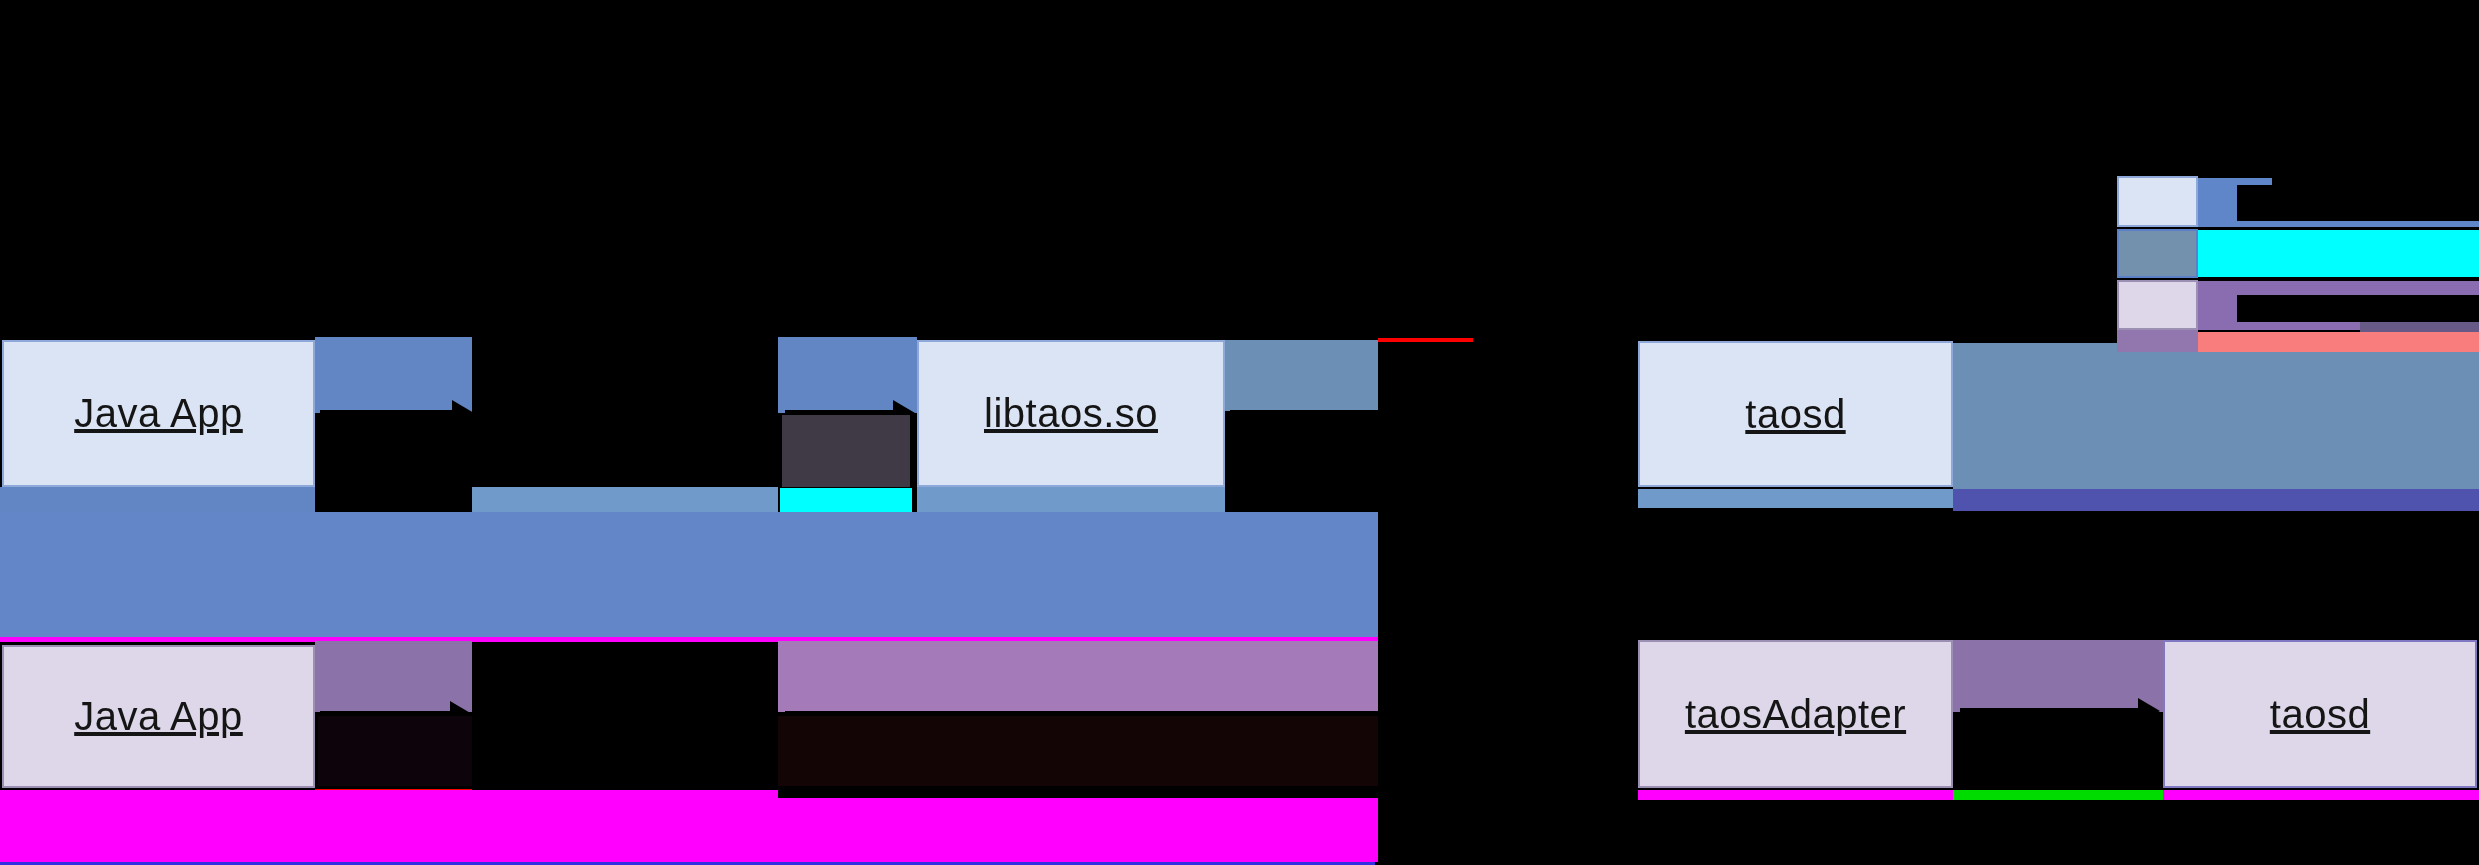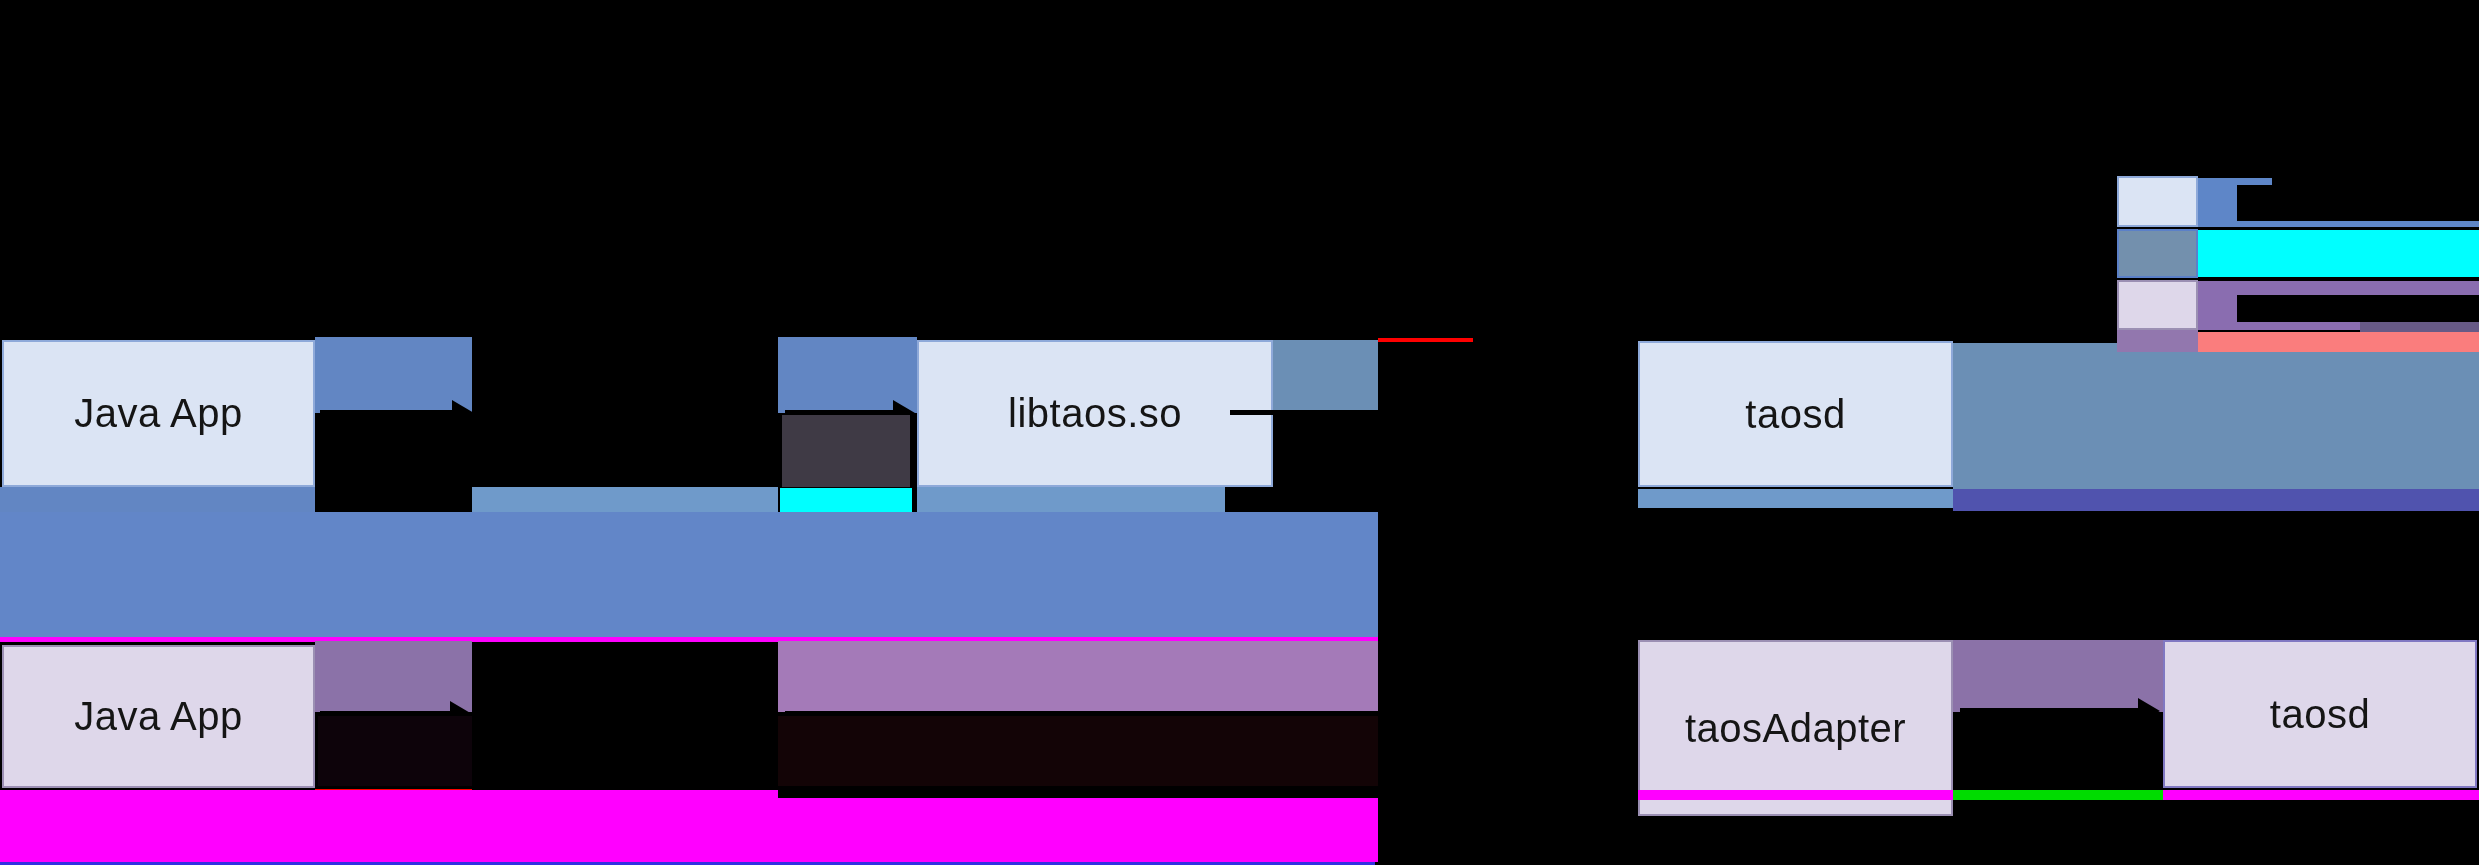--- a/index.html
+++ b/index.html
@@ -4,21 +4,21 @@
 <style>
   html,body{margin:0;padding:0;background:#000;}
   #canvas{
     position:relative;width:2479px;height:865px;overflow:hidden;
     background:var(--black);
     font-family:"Liberation Sans","DejaVu Sans",sans-serif;
   }
   .abs{position:absolute;}
   .box{
     position:absolute;display:flex;align-items:center;justify-content:center;
-    font-size:40px;color:#151515;letter-spacing:0.5px;box-sizing:border-box;
+    font-size:40px;color:#151515;letter-spacing:0.5px;box-sizing:border-box;text-decoration:underline;
   }
   .box-blue{background:var(--box-blue-fill);border:2px solid var(--box-blue-border);}
   .box-lav{background:var(--box-lav-fill);border:2px solid var(--box-lav-border);}
   .box-lav2{background:var(--box-lav-fill);border:2px solid var(--box-lav2-border);}
   .hline{position:absolute;background:var(--black);}
   .tri{
     position:absolute;width:0;height:0;
     border-top:13px solid transparent;border-bottom:13px solid transparent;
     border-left:22px solid var(--black);
   }
@@ -29,21 +29,21 @@
 
 <div id="canvas">
 
   <div class="abs" style="left:315px;top:337px;width:157px;height:76px;background:var(--band-blue);"></div>
   <div class="abs" style="left:778px;top:337px;width:139px;height:76px;background:var(--band-blue);"></div>
   <div class="abs" style="left:1225px;top:340px;width:153px;height:71px;background:var(--band-steel);"></div>
 
   <div class="box box-blue" style="left:2px;top:340px;width:313px;height:147px;">
     <span>Java App</span>
   </div>
-  <div class="box box-blue" style="left:917px;top:340px;width:356px;height:147px;">
+  <div class="box box-blue" style="left:917px;top:340px;width:308px;height:147px;">
     <span>libtaos.so</span>
   </div>
 
   <div class="hline" style="left:320px;top:410px;width:138px;height:5px;"></div>
   <div class="tri" style="left:452px;top:400px;"></div>
   <div class="hline" style="left:785px;top:410px;width:112px;height:5px;"></div>
   <div class="tri" style="left:893px;top:400px;"></div>
   <div class="hline" style="left:1230px;top:410px;width:148px;height:5px;"></div>
 
   <div class="abs" style="left:782px;top:415px;width:128px;height:72px;background:var(--dark-gap);"></div>
@@ -80,21 +80,21 @@
 
   <div class="abs" style="left:1953px;top:343px;width:526px;height:146px;background:var(--band-steel);"></div>
   <div class="box box-blue" style="left:1638px;top:341px;width:315px;height:146px;">
     <span>taosd</span>
   </div>
   <div class="abs" style="left:1638px;top:489px;width:315px;height:19px;background:var(--strip-lightblue);"></div>
   <div class="abs" style="left:1953px;top:489px;width:526px;height:22px;background:var(--strip-violet);"></div>
   <div class="tri" style="left:1614px;top:402px;"></div>
 
   <div class="abs" style="left:1953px;top:640px;width:210px;height:72px;background:var(--band-mauve);"></div>
-  <div class="box box-lav" style="left:1638px;top:640px;width:315px;height:176px;">
+  <div class="box box-lav" style="left:1638px;top:640px;width:315px;height:148px;">
     <span>taosAdapter</span>
   </div>
   <div class="box box-lav2" style="left:2163px;top:640px;width:314px;height:148px;">
     <span>taosd</span>
   </div>
 
   <div class="hline" style="left:1578px;top:711px;width:34px;height:5px;"></div>
   <div class="tri" style="left:1614px;top:701px;"></div>
   <div class="hline" style="left:1960px;top:708px;width:180px;height:5px;"></div>
   <div class="tri" style="left:2138px;top:698px;"></div>

